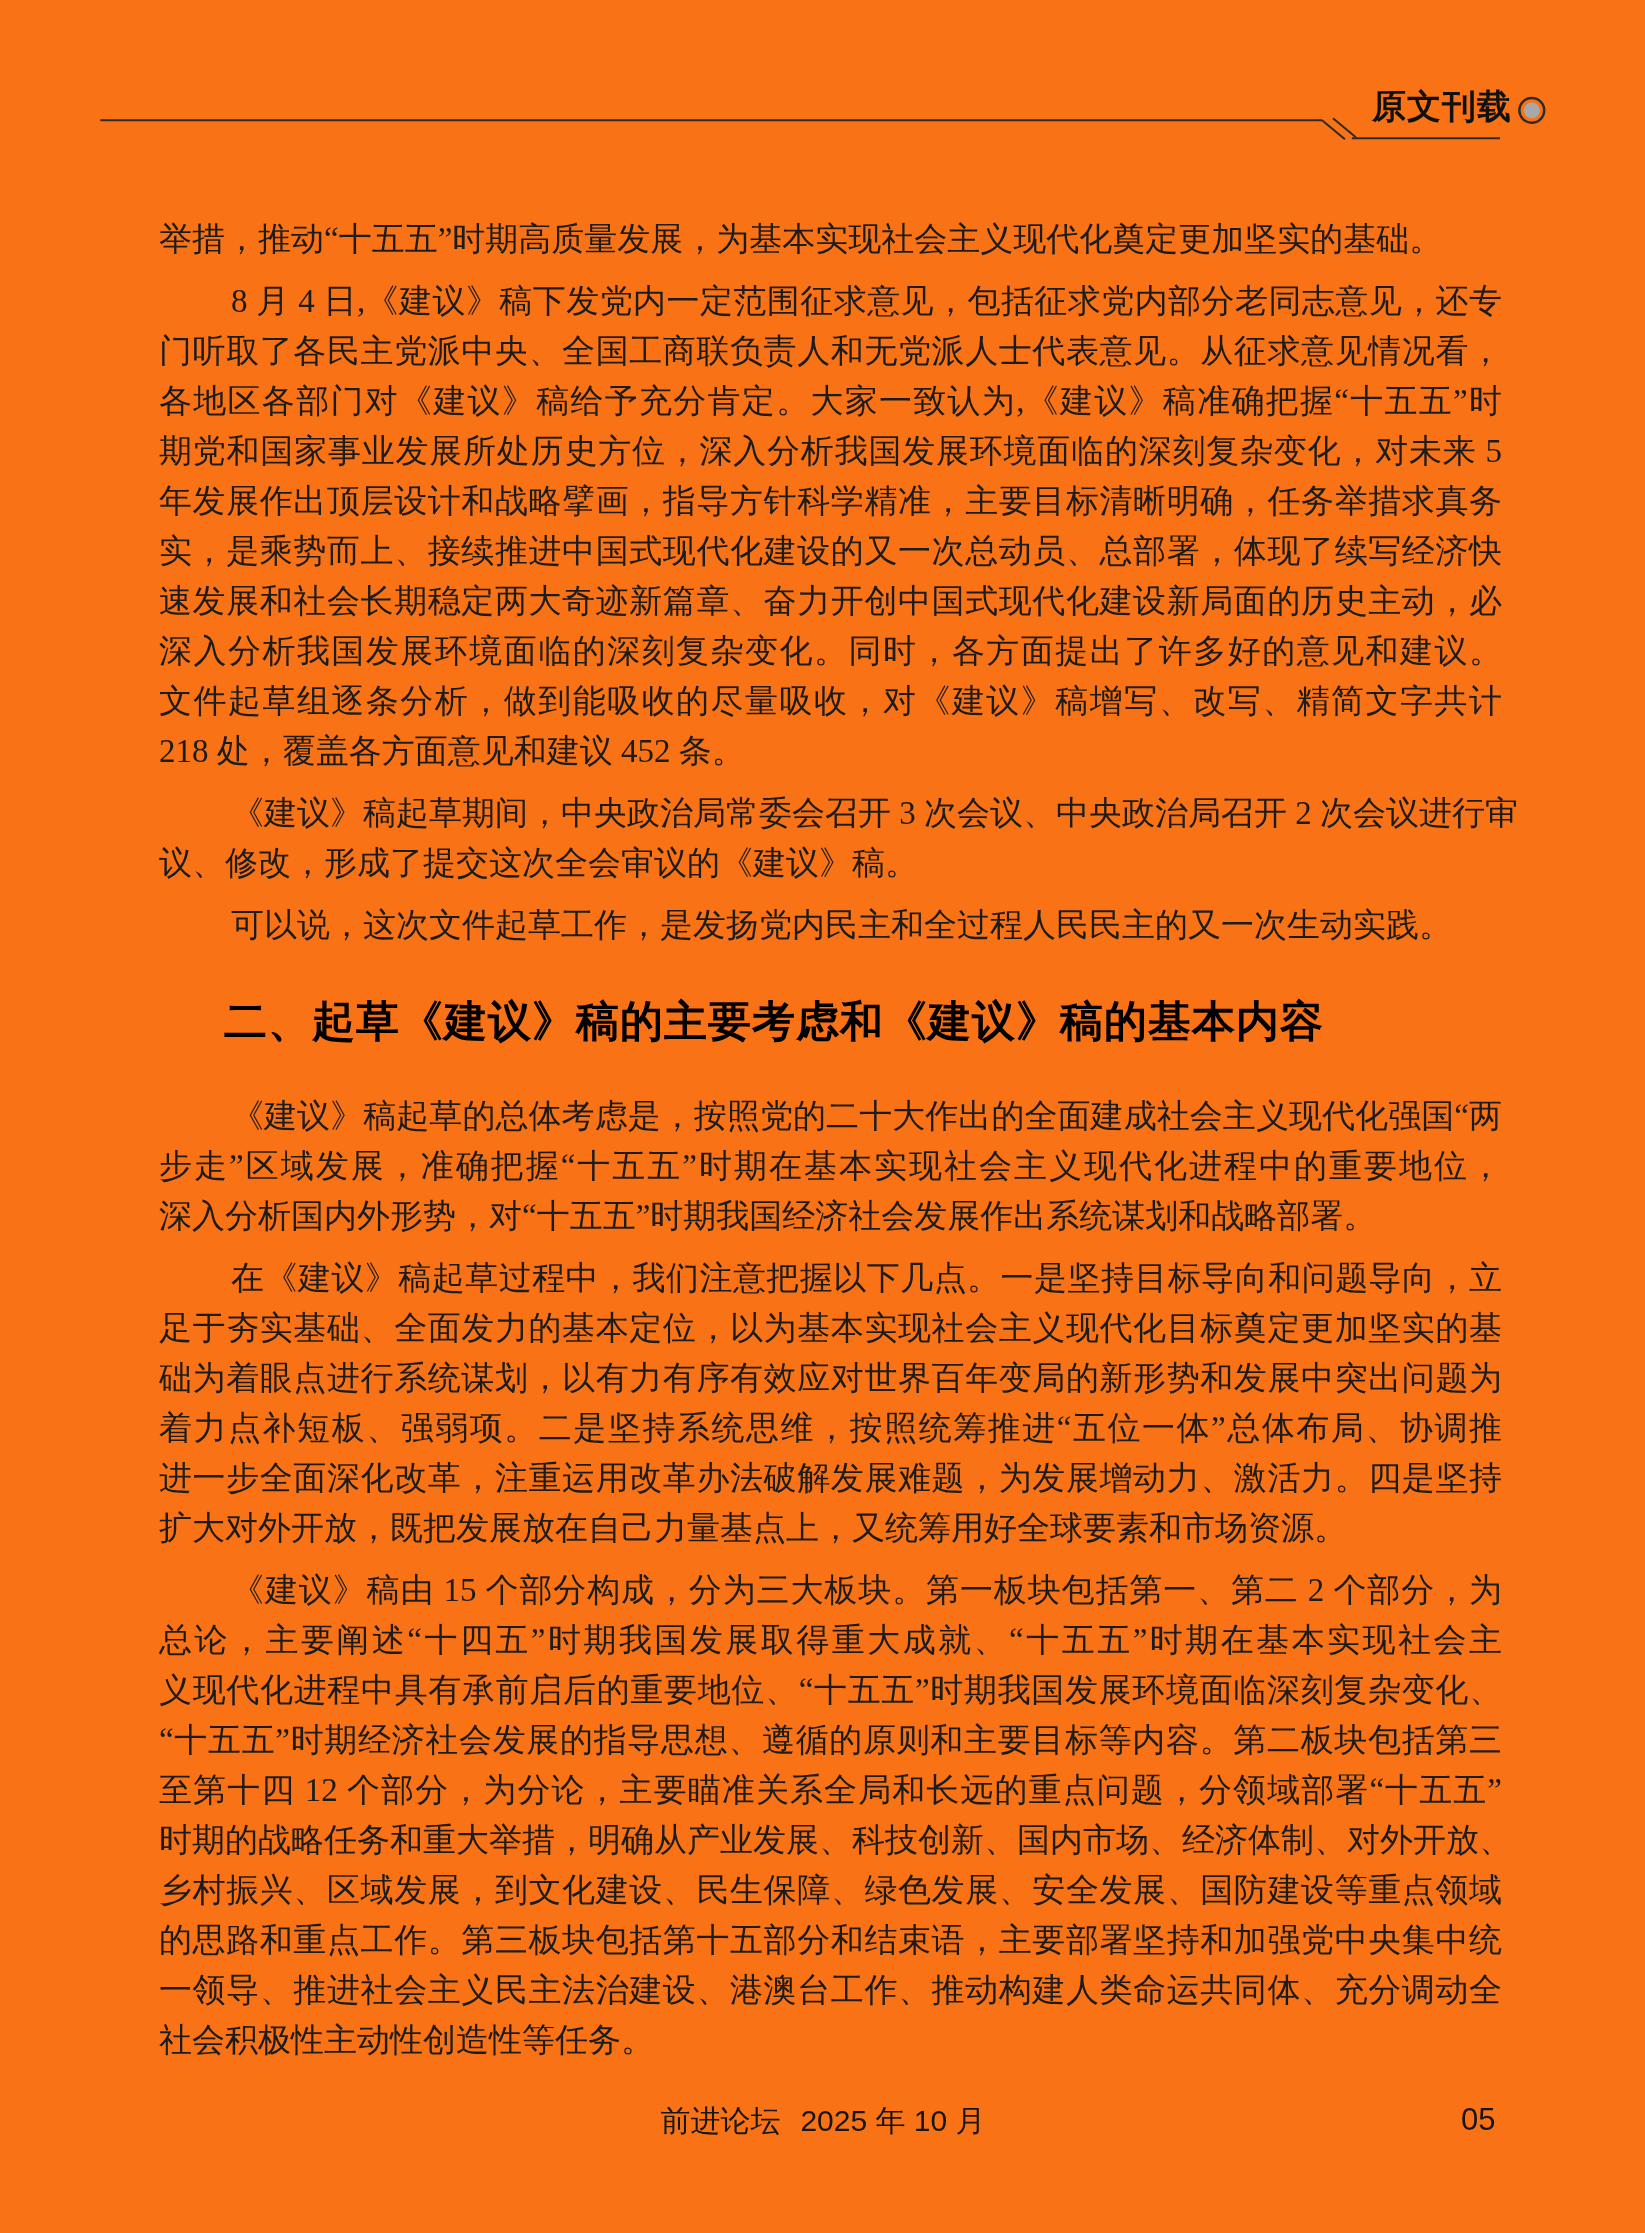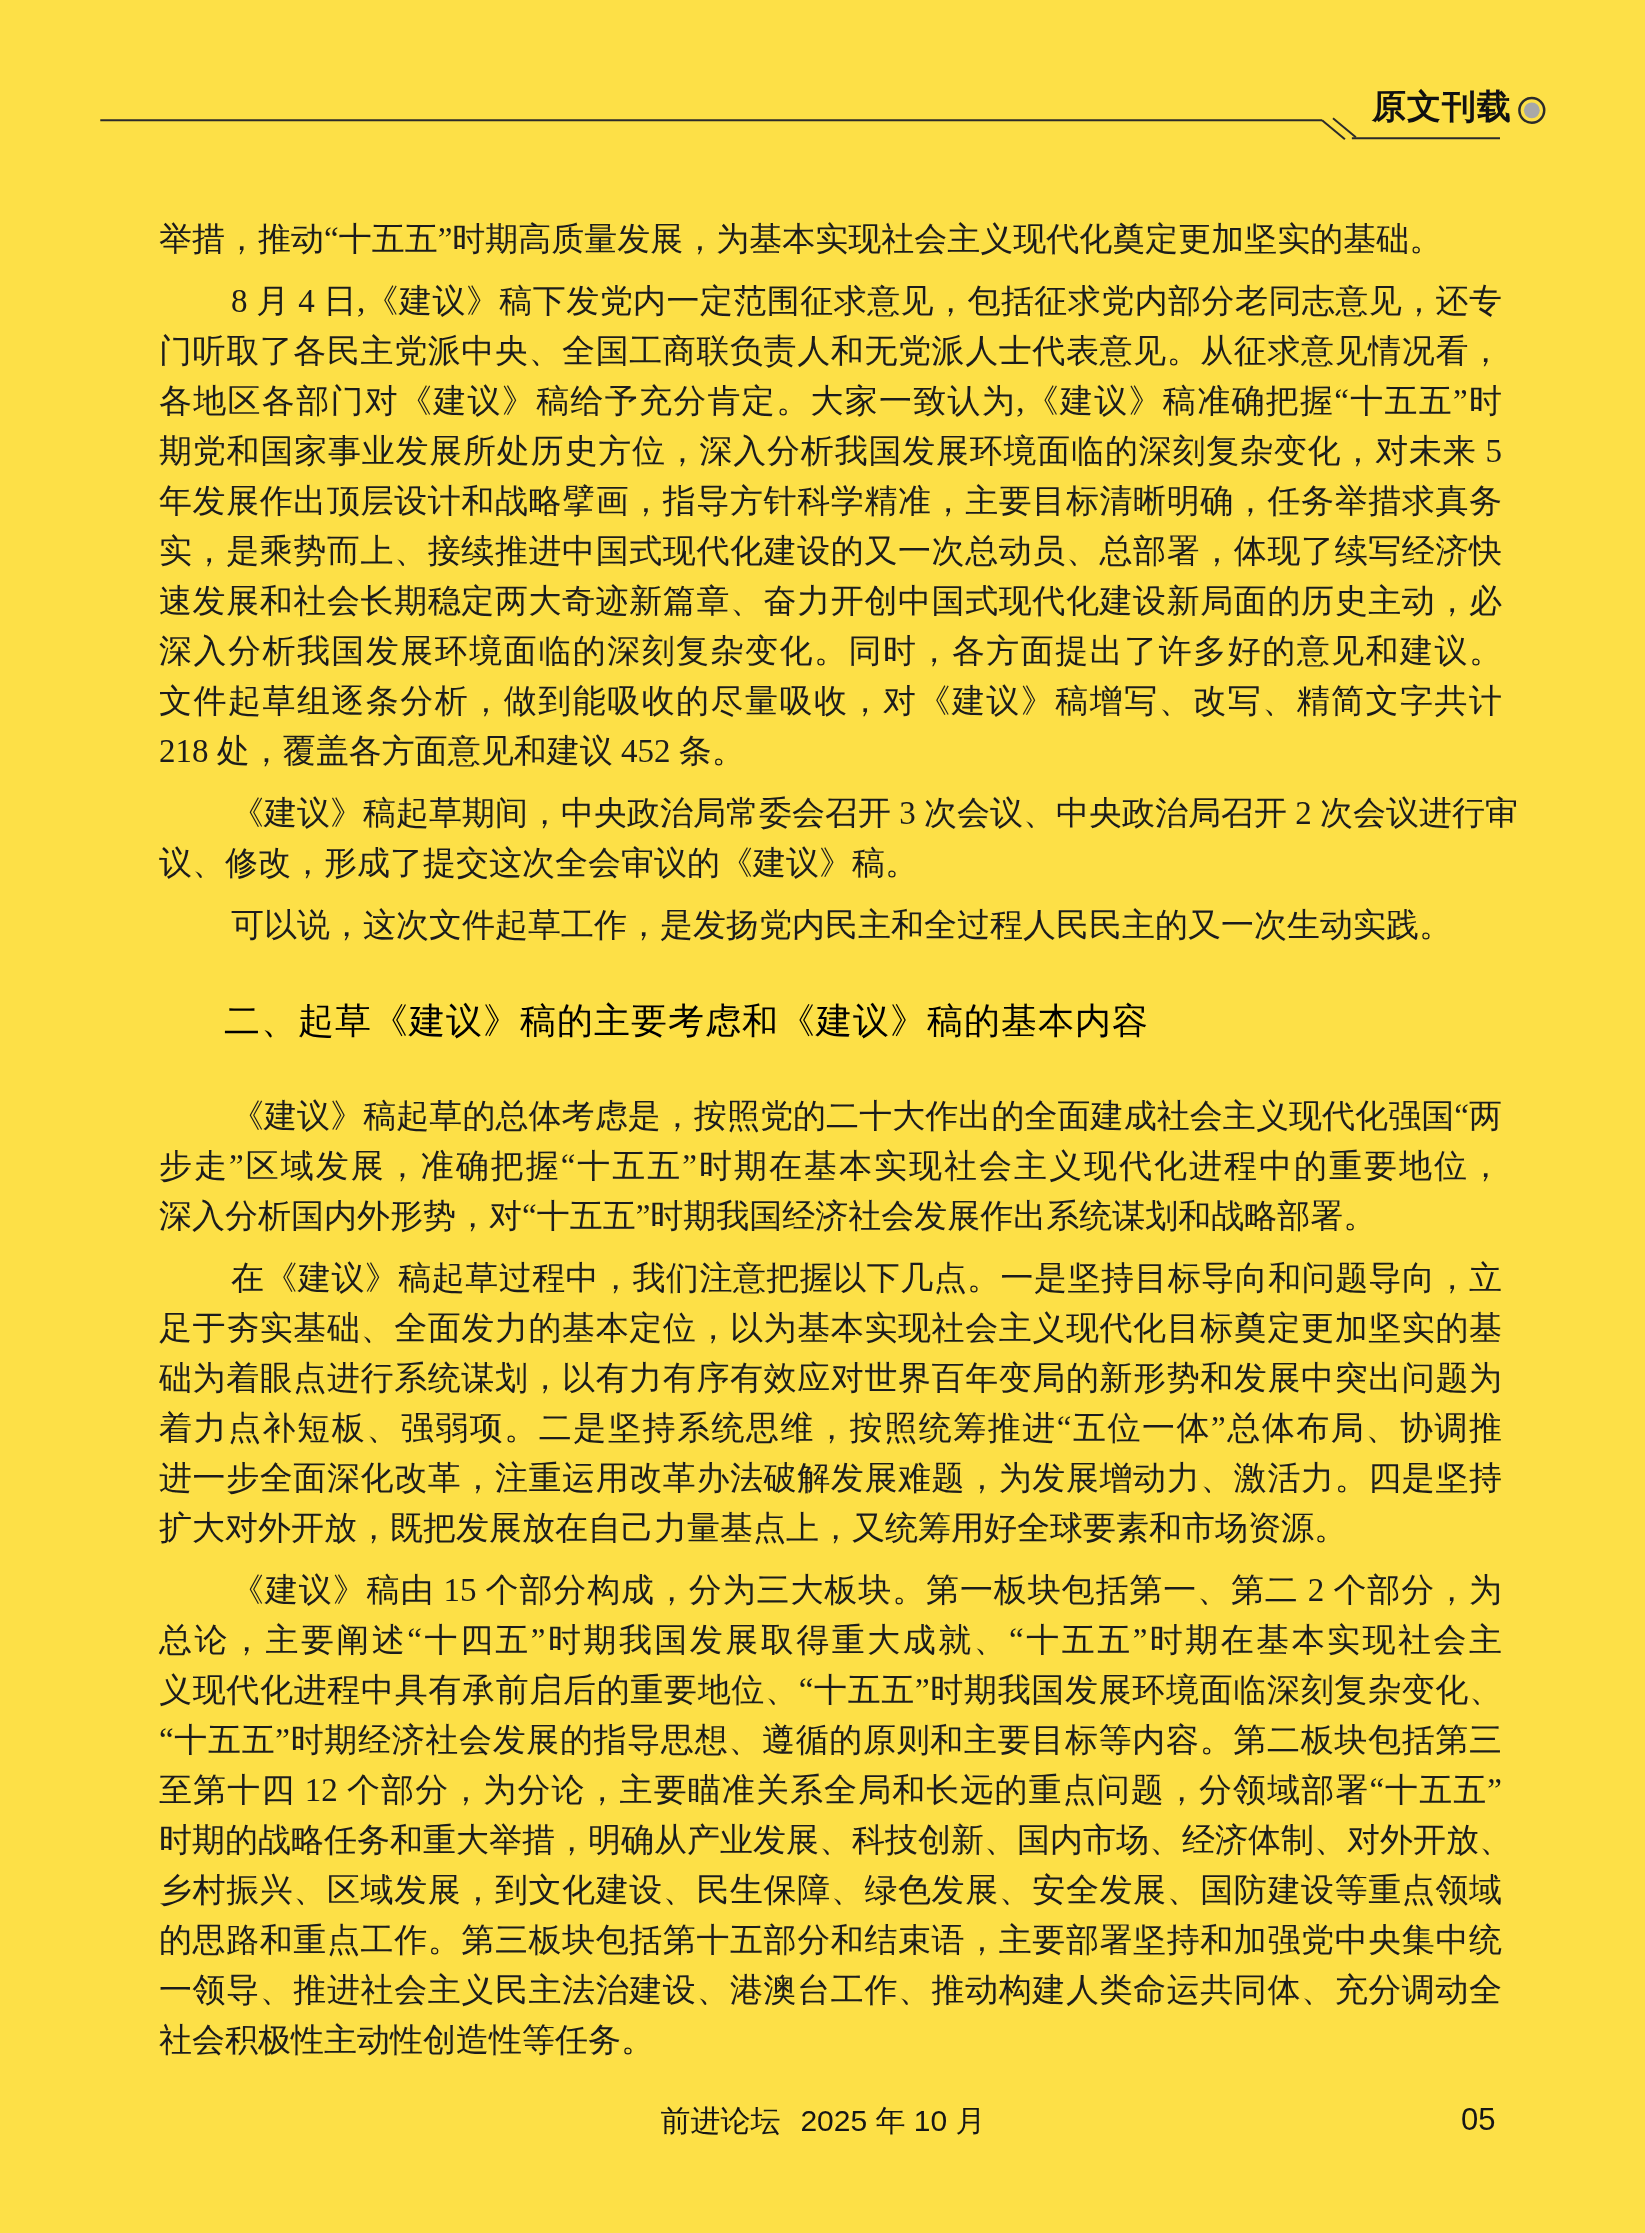--- a/index.html
+++ b/index.html
@@ -1,20 +1,20 @@
 <!DOCTYPE html>
 <html><head>
 <meta charset="utf-8">
 <style>
   html,body{margin:0;padding:0;background:#e8e8e8;}
   .page{
     position:relative;
     width:1646px;
     height:2234px;
-    background:#fde047;
+    background:#f97316;
     overflow:hidden;
     font-family:"Liberation Serif","DejaVu Serif",serif;
     color:#1c1c1c;
     margin:0 auto;
   }
   
   .header-svg{position:absolute;top:0;left:0;}
   .header-label{
     position:absolute;
     top:84px;
@@ -45,22 +45,22 @@
     color:#1c1c1c;
   }
   .bodyline.para-end{
     text-align-last:left;
   }
   .bodyline.indent{
     text-indent:72px;
   }
   .section-heading{
     font-family:"Liberation Sans","DejaVu Sans",sans-serif;
-    font-weight:normal;
-    font-size:36px;
+    font-weight:bold;
+    font-size:43px;
     line-height:52px;
     margin-top:45px;
     margin-bottom:44px;
     padding-left:77px;
     letter-spacing:1px;
     color:#000;
   }
   
   .footer-center{
     position:absolute;

